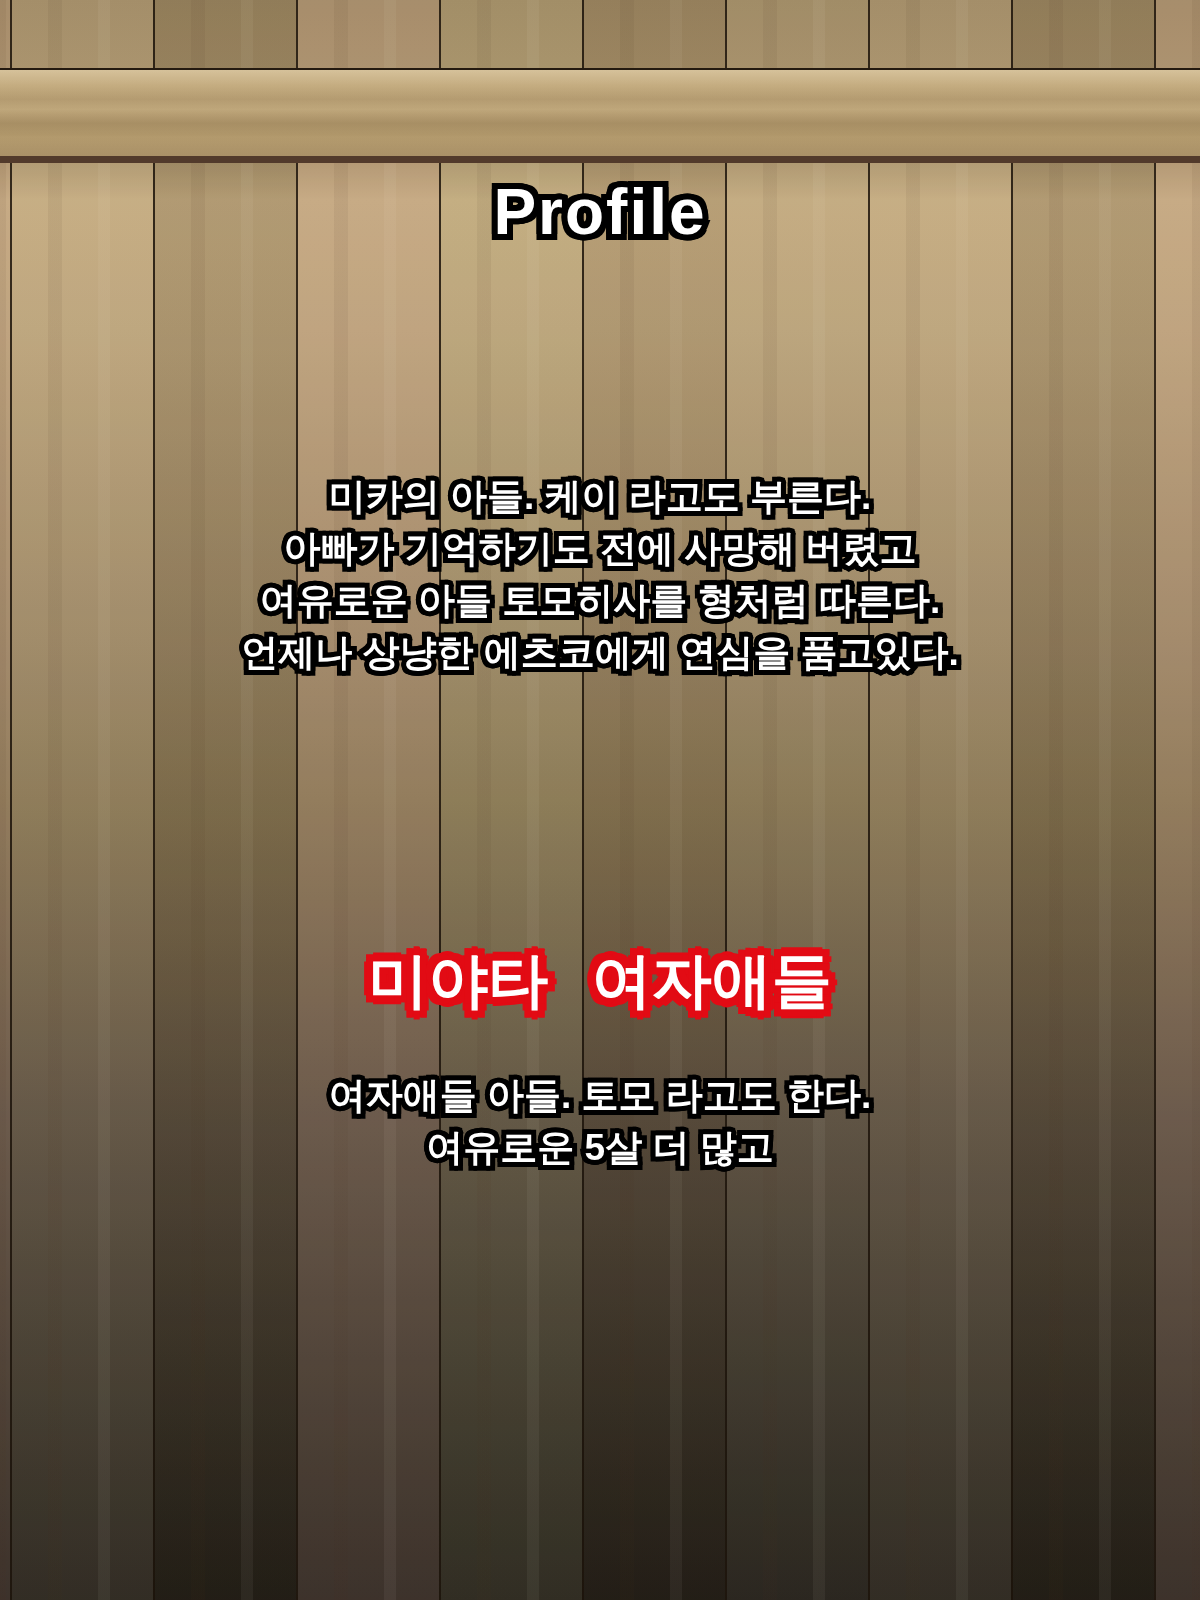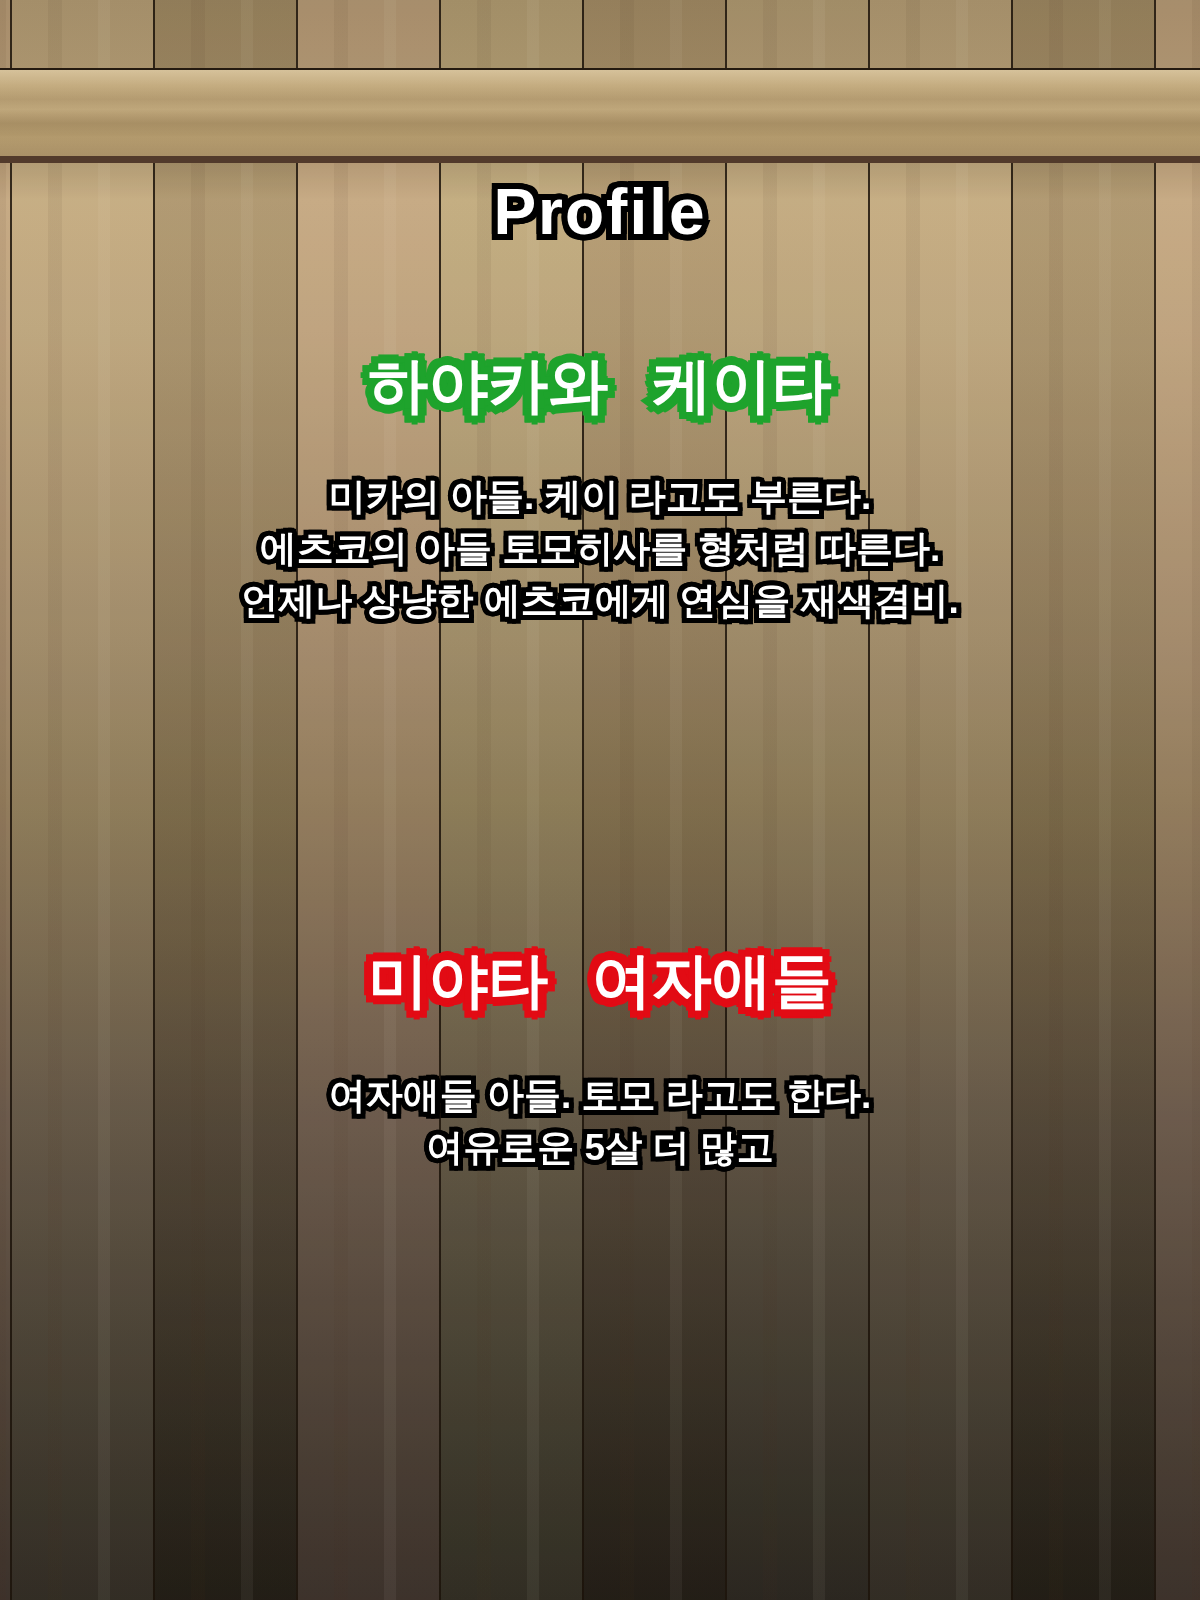--- a/index.html
+++ b/index.html
@@ -152,26 +152,26 @@
 </head>
 <body>
 
 <div id="stage">
 
   <div class="wood"></div>
   <div class="beam"></div>
 
   <div class="line title">Profile</div>
 
-  <div class="line char-name green">하야카와 케이타</div>
 
   <div class="body-block" id="body1">
     <div class="bline">미카의 아들. 케이 라고도 부른다.</div>
-    <div class="bline">에츠코의 아들 토모히사를 형처럼 따른다.</div>
-    <div class="bline">언제나 상냥한 에츠코에게 연심을 재색겸비.</div>
+    <div class="bline">아빠가 기억하기도 전에 사망해 버렸고</div>
+    <div class="bline">여유로운 아들 토모히사를 형처럼 따른다.</div>
+    <div class="bline">언제나 상냥한 에츠코에게 연심을 품고있다.</div>
   </div>
 
   <div class="line char-name red">미야타 여자애들</div>
 
   <div class="body-block" id="body2">
     <div class="bline">여자애들 아들. 토모 라고도 한다.</div>
     <div class="bline">여유로운 5살 더 많고</div>
   </div>
 
 </div>

